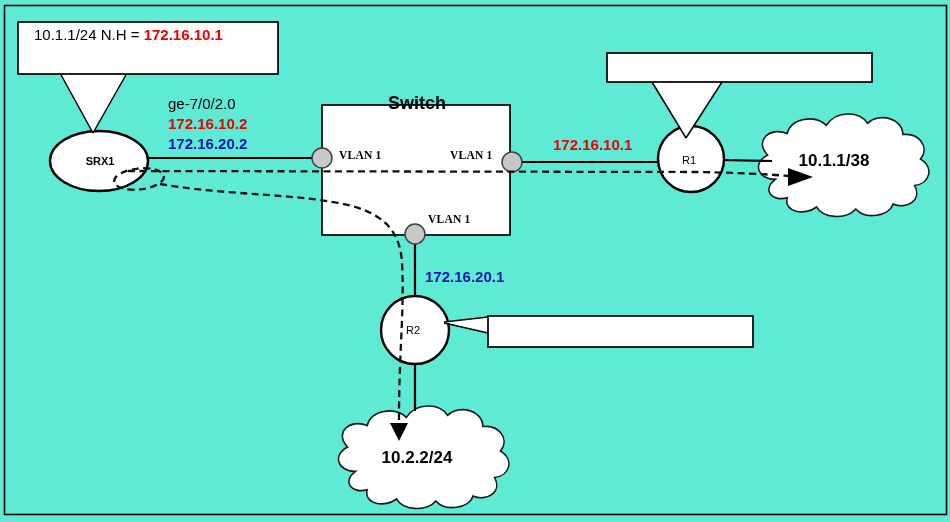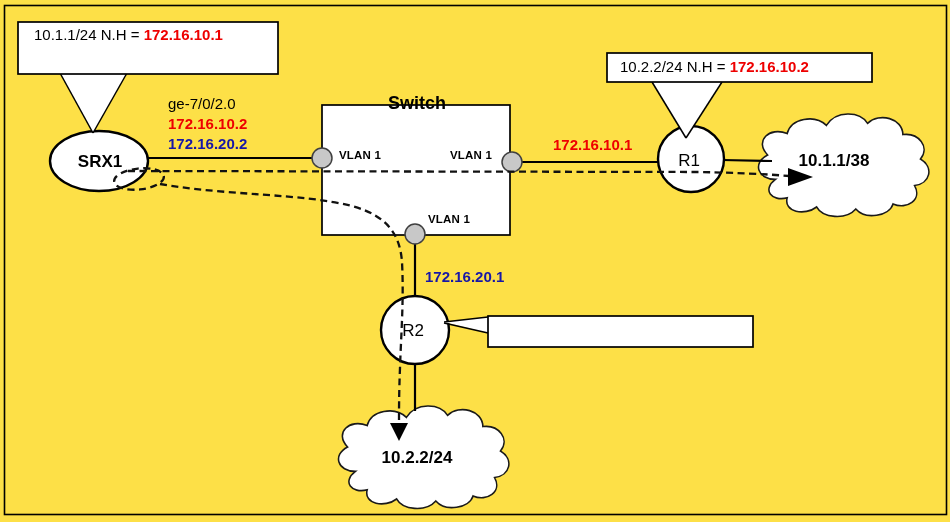--- a/index.html
+++ b/index.html
@@ -1,28 +1,28 @@
 <!DOCTYPE html>
 <html><head>
 <meta charset="utf-8">
 <style>
   html,body{margin:0;padding:0;background:#fff;}
   .stage{
-    position:relative;width:950px;height:522px;background:#fde047;overflow:hidden;
+    position:relative;width:950px;height:522px;background:#5eead4;overflow:hidden;
     font-family:"Liberation Sans","DejaVu Sans",sans-serif;color:#000;
   }
   .stage svg{position:absolute;left:0;top:0;}
   .lbl{position:absolute;line-height:1;white-space:nowrap;}
   .fs15{font-size:15px;}
   .bold{font-weight:bold;}
   .red{color:#ee0000;font-weight:bold;}
   .blue{color:#1616a8;font-weight:bold;}
-  .vlan{font-size:11.5px;font-weight:bold;letter-spacing:.2px;}
+  .vlan{font-size:11.5px;font-weight:bold;letter-spacing:.2px;font-family:Liberation Serif, serif;}
   .center{transform:translate(-50%,-50%);}
-  .node-label{font-size:17px;}
+  .node-label{font-size:11px;}
   .cloud-label{font-size:17px;font-weight:bold;}
   
   .frame{fill:none;stroke:#000;stroke-width:1.6;}
   .cloud{fill:#ffffff;stroke:#1a1a1a;stroke-width:1.6;}
   .link{stroke:#000;stroke-width:2.2;fill:none;}
   .shape{fill:#ffffff;stroke:#000;stroke-width:2.4;}
   .box{fill:#ffffff;stroke:#000;stroke-width:1.7;}
   .ptr-fill{fill:#ffffff;stroke:none;}
   .ptr-leg{stroke:#000;stroke-width:1.5;fill:none;}
   .port{fill:#c8c8c8;stroke:#404040;stroke-width:1.5;}
@@ -77,21 +77,20 @@
 
     <path class="dash" d="M 128 171 L 700 172 C 740 173 765 174 789 176"></path>
     <ellipse class="dash" cx="139" cy="179" rx="25" ry="10.5" transform="rotate(-6 139 179)" fill="none"></ellipse>
     <path class="dash" d="M 160 184 C 230 196 300 193 352 206 C 388 216 400 235 402 262 C 404 300 401 335 400 368 C 399 392 399 410 399 427"></path>
     <polygon class="arrow" points="813,177 788,168 788,186"></polygon>
     <polygon class="arrow" points="399,441 390,423 408,423"></polygon>
   </svg>
 
   <div class="lbl fs15" style="left:34px;top:27px;"><span>10.1.1/24 N.H = </span><span class="red">172.16.10.1</span></div>
 
-  <div class="lbl fs15" style="left:620px;top:59px;"><span>10.2.2/24  N.H = </span><span class="red">172.16.10.2</span></div>
 
 
   <div class="lbl fs15" style="left:168px;top:96px;">ge-7/0/2.0</div>
   <div class="lbl fs15 red" style="left:168px;top:116px;">172.16.10.2</div>
   <div class="lbl fs15 blue" style="left:168px;top:136px;">172.16.20.2</div>
 
   <div class="lbl node-label bold center" style="left:100px;top:161px;">SRX1</div>
   <div class="lbl bold center" style="left:417px;top:103px;font-size:18px;">Switch</div>
   <div class="lbl node-label center" style="left:689px;top:160px;">R1</div>
   <div class="lbl node-label center" style="left:413px;top:330px;">R2</div>

